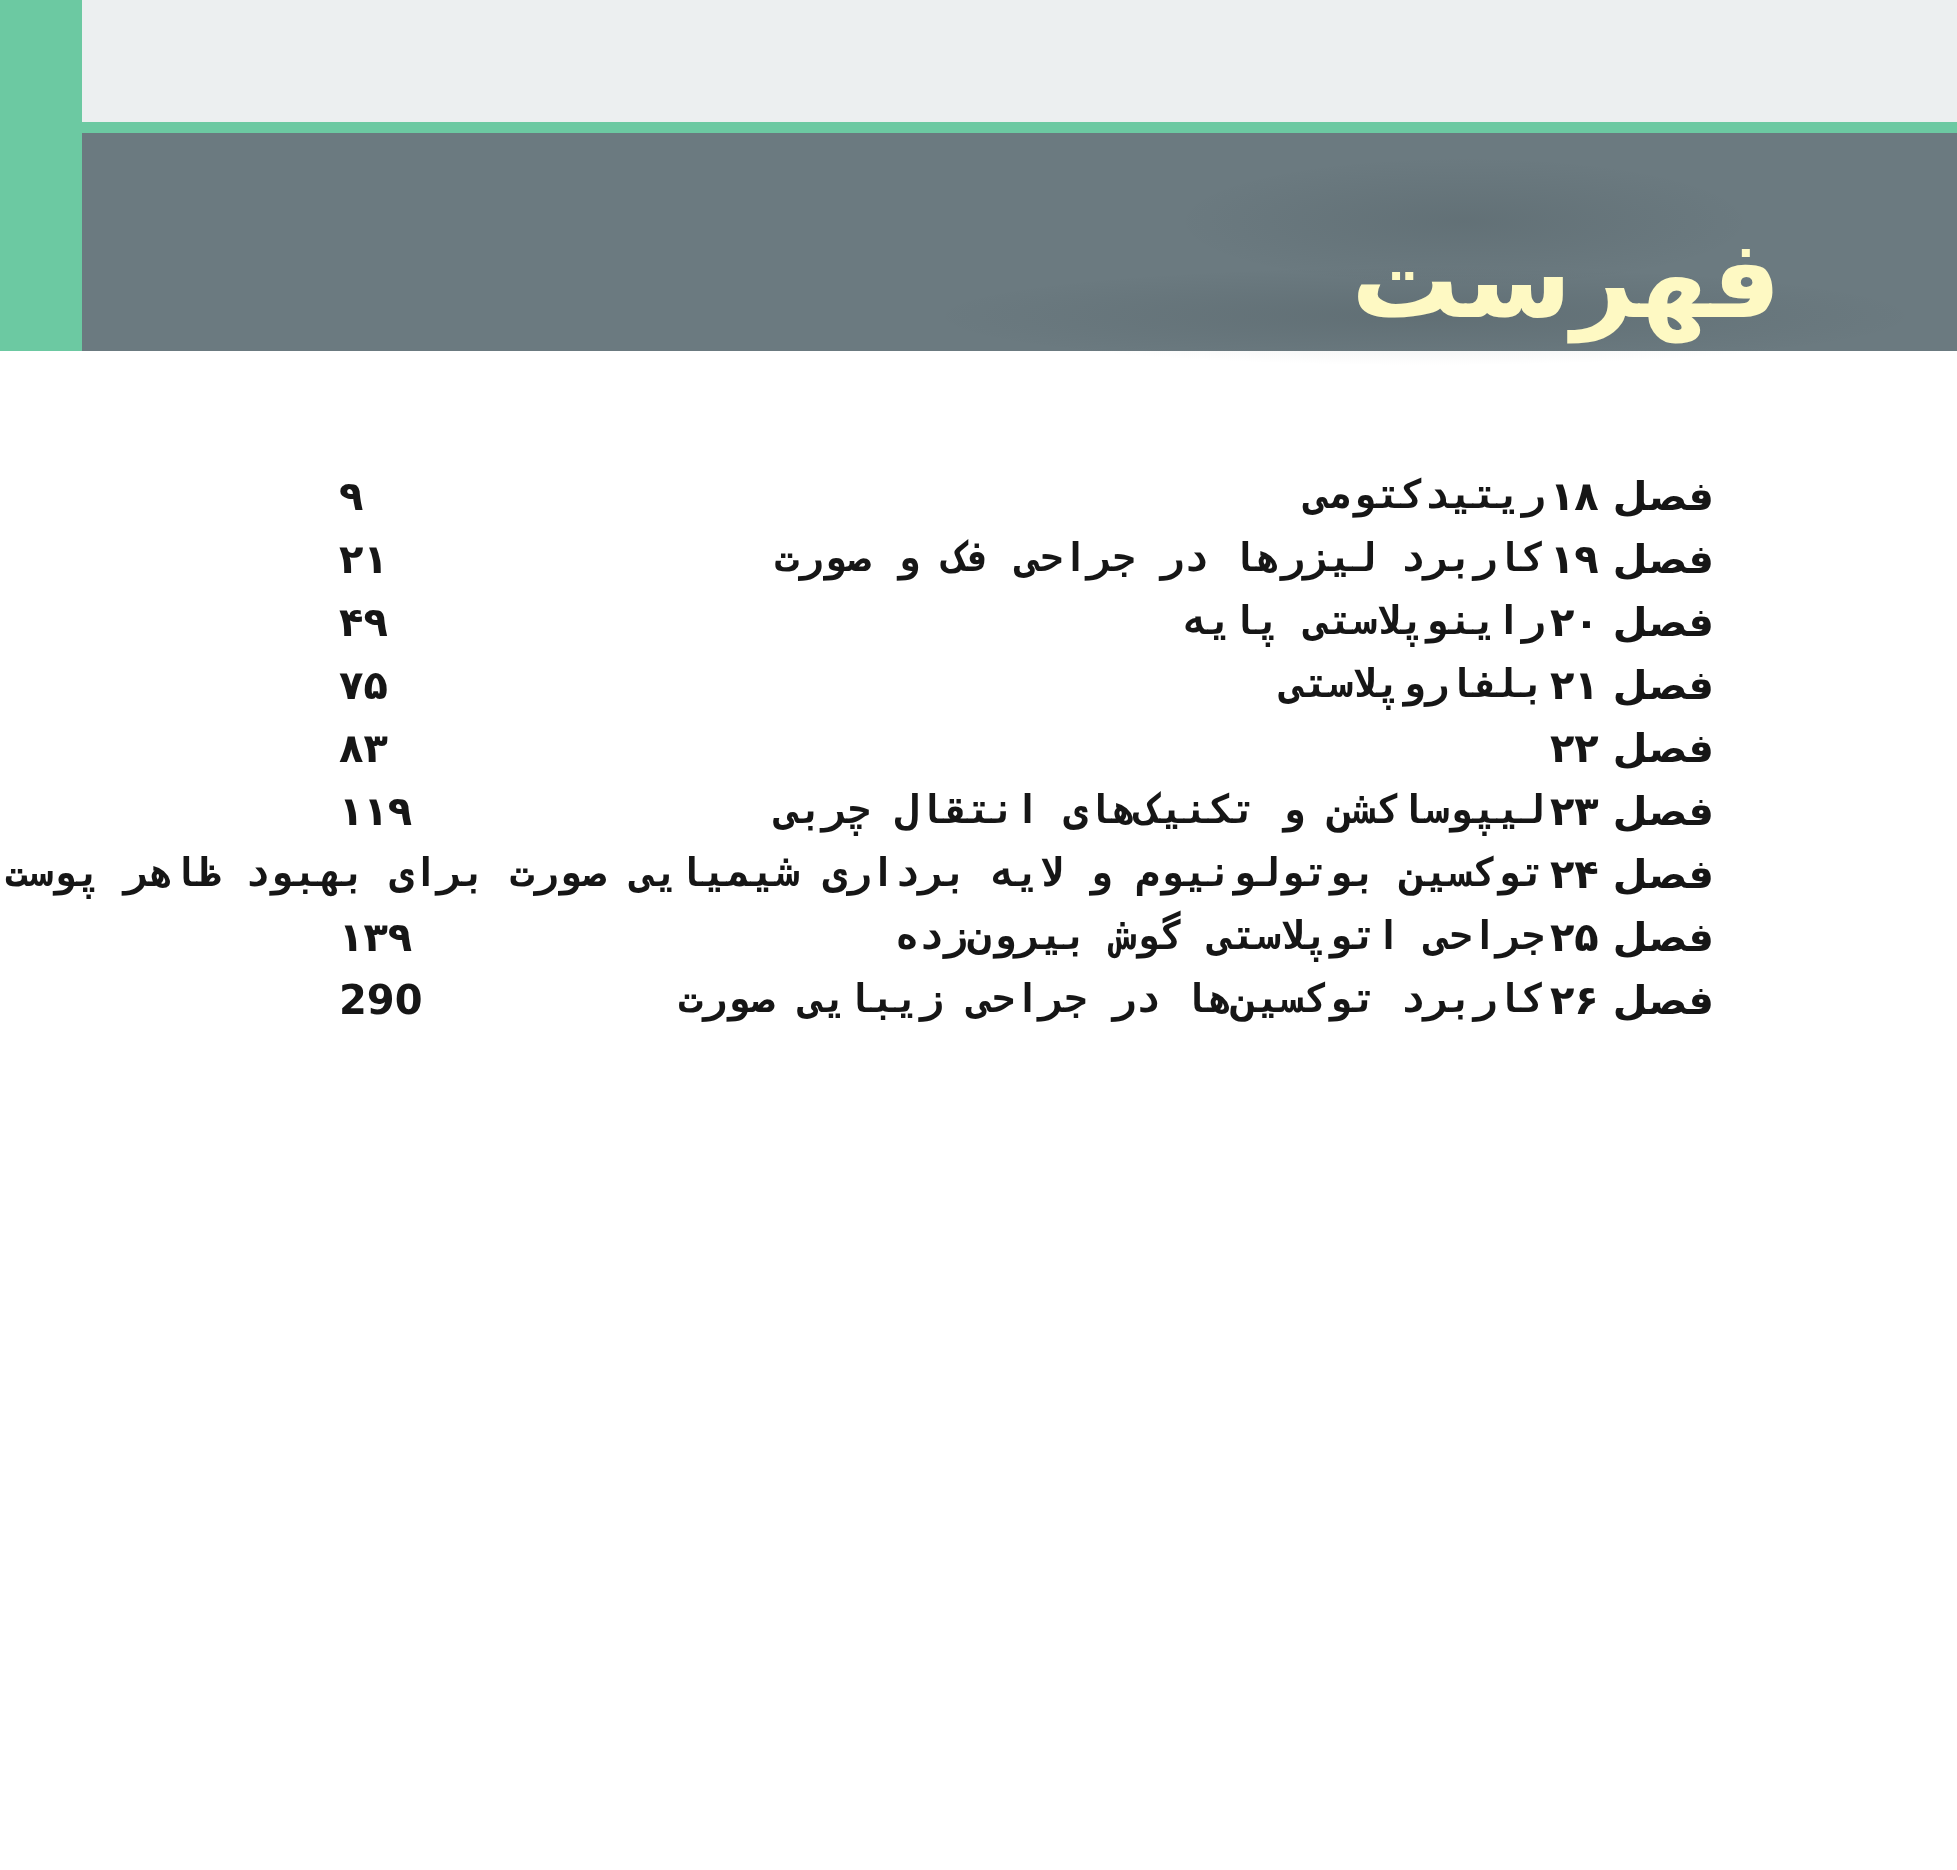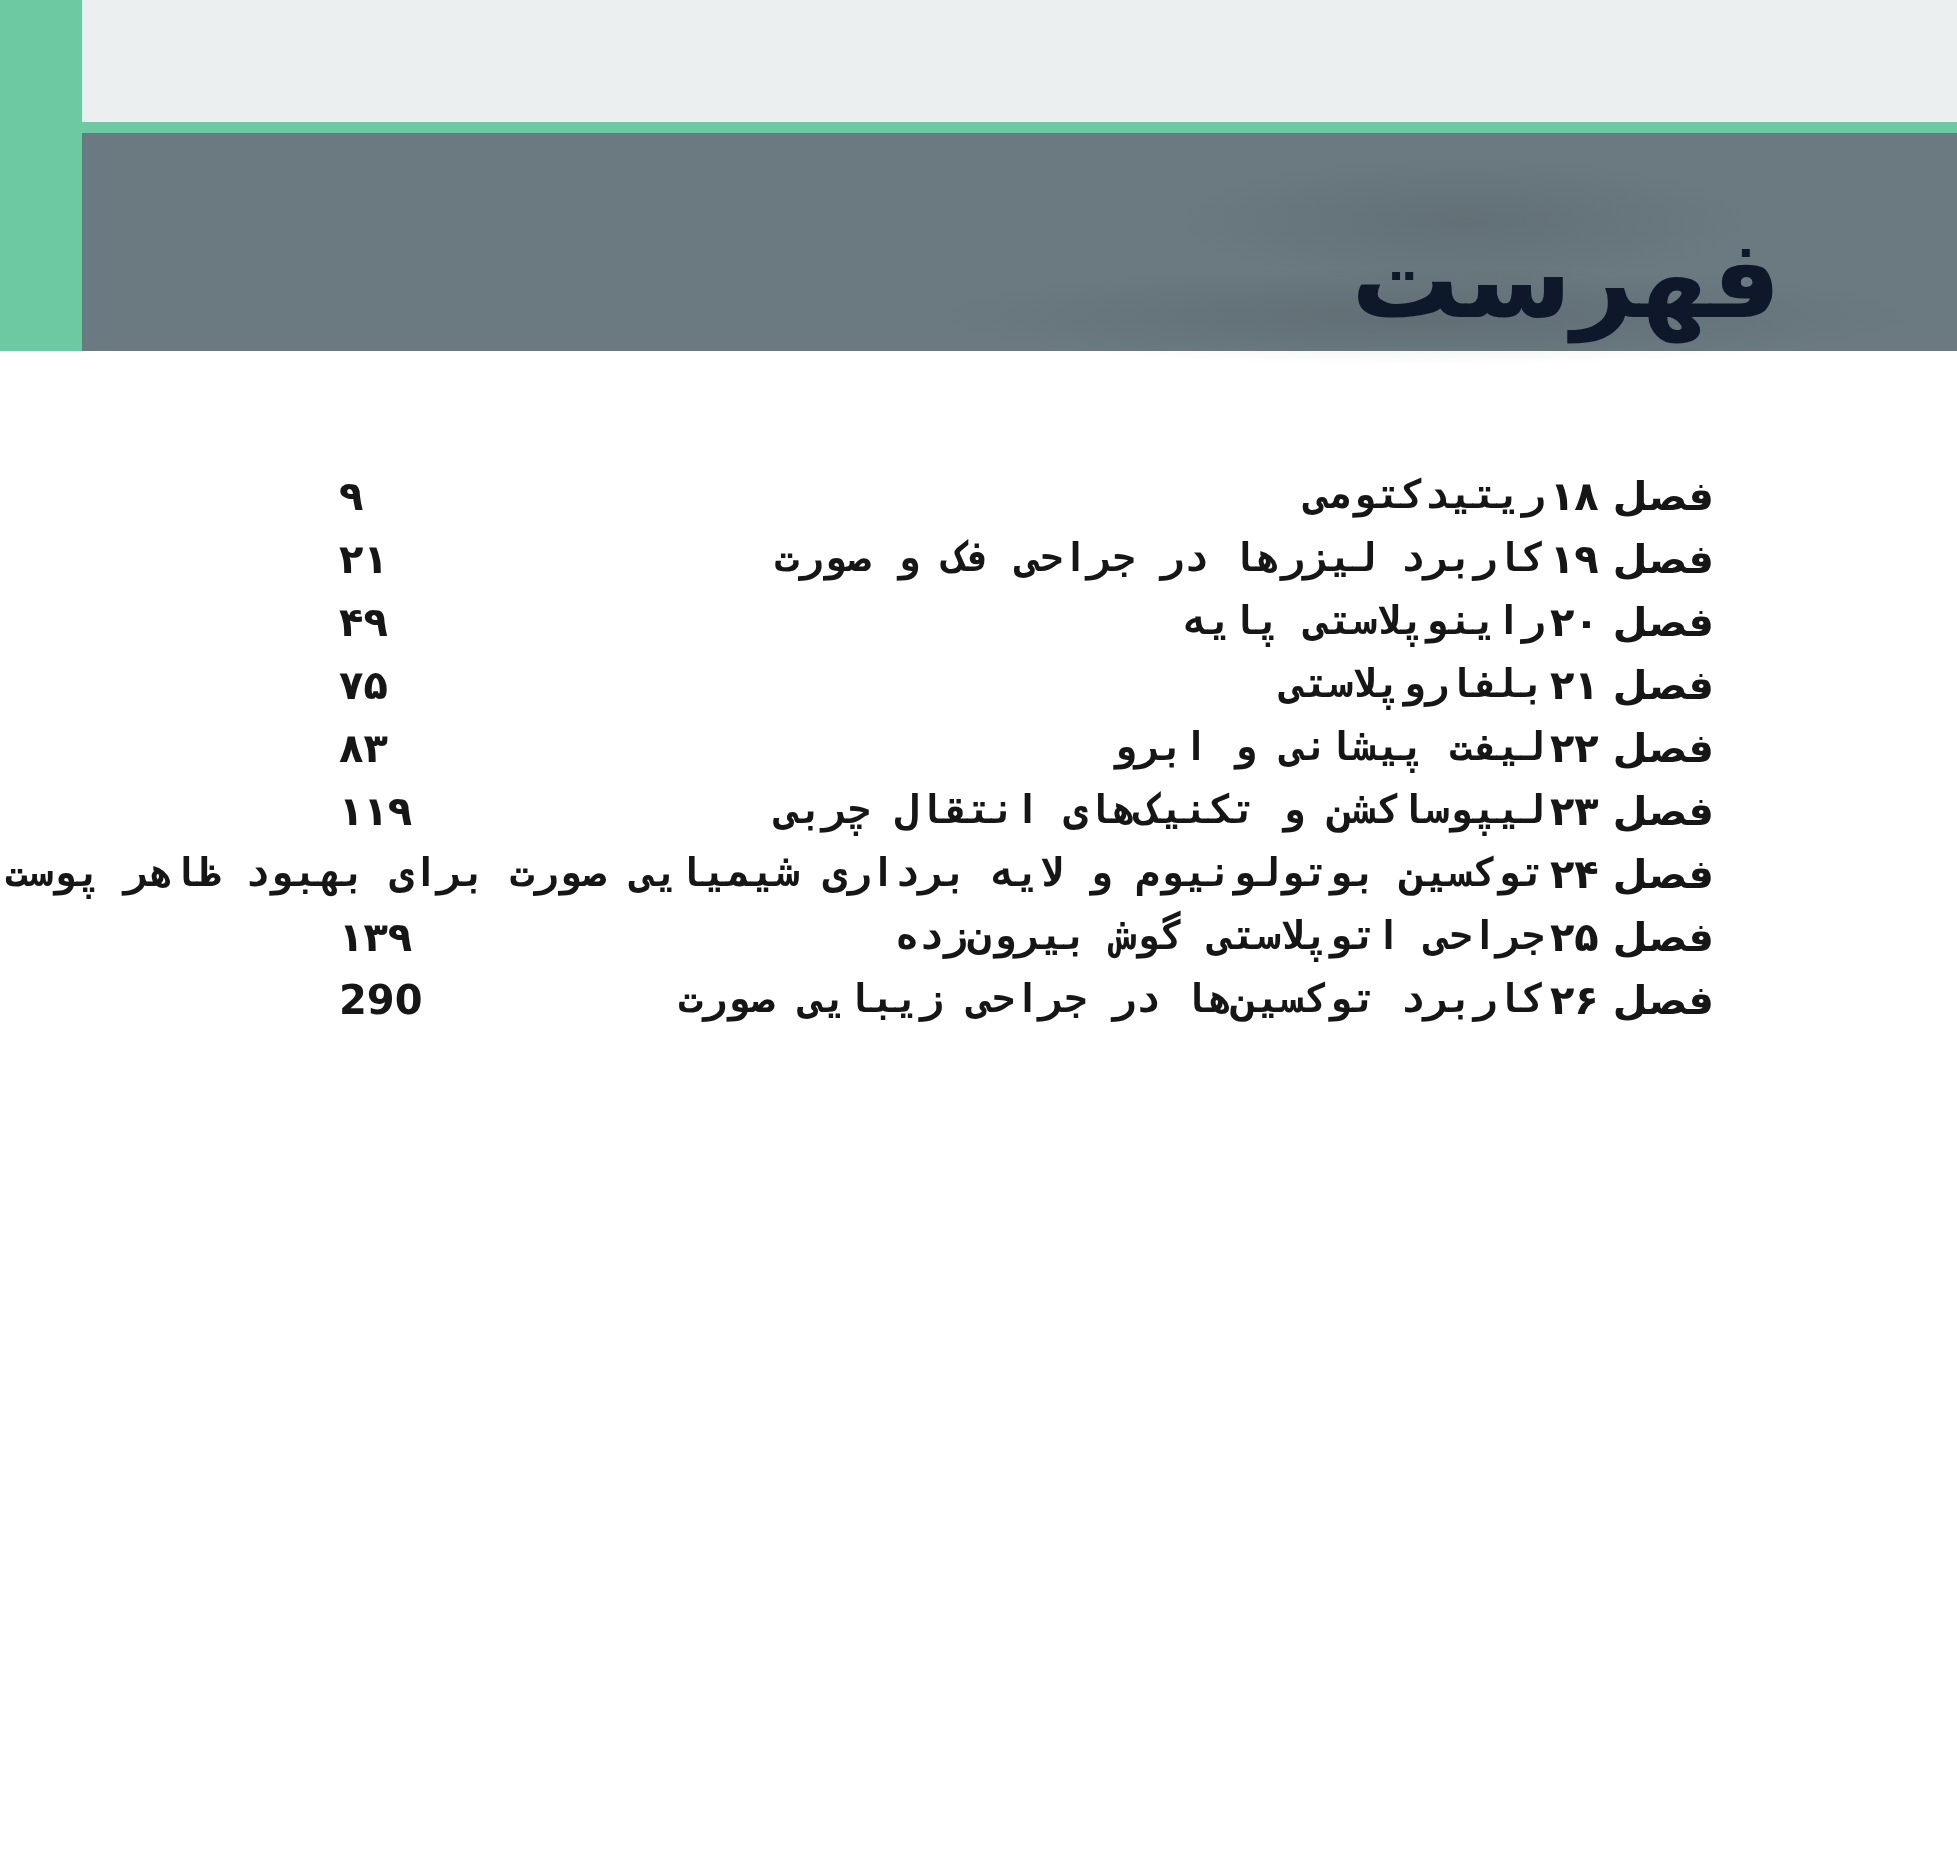--- a/index.html
+++ b/index.html
@@ -42,21 +42,21 @@
   .band-smudge-bottom {
     position: absolute;
     right: 31px; bottom: -15.4px;
     width: 1002px; height: 100px;
     background: radial-gradient(ellipse at center, rgba(20,30,34,0.12) 0%, rgba(20,30,34,0) 70%);
   }
   .page-title {
     position: absolute;
     right: 176px;
     bottom: 17px;
-    color: #0f172a;
+    color: #fef9c3;
     font-size: 108px;
     font-weight: bold;
     line-height: 1.0;
     white-space: nowrap;
     direction: rtl;
   }
 
   
   .toc {
     position: absolute;
@@ -125,21 +125,20 @@
     </div>
 
     <div class="toc-row">
       <span class="chapter-label">فصل ۲۱</span>
       <span class="chapter-title">بلفاروپلاستی</span>
       <span class="page-number">۷۵</span>
     </div>
 
     <div class="toc-row">
       <span class="chapter-label">فصل ۲۲</span>
-      <span class="chapter-title">لیفت پیشانی و ابرو</span>
       <span class="page-number">۸۳</span>
     </div>
 
     <div class="toc-row">
       <span class="chapter-label">فصل ۲۳</span>
       <span class="chapter-title">لیپوساکشن و تکنیک‌های انتقال چربی</span>
       <span class="page-number">۱۱۹</span>
     </div>
 
     <div class="toc-row">

